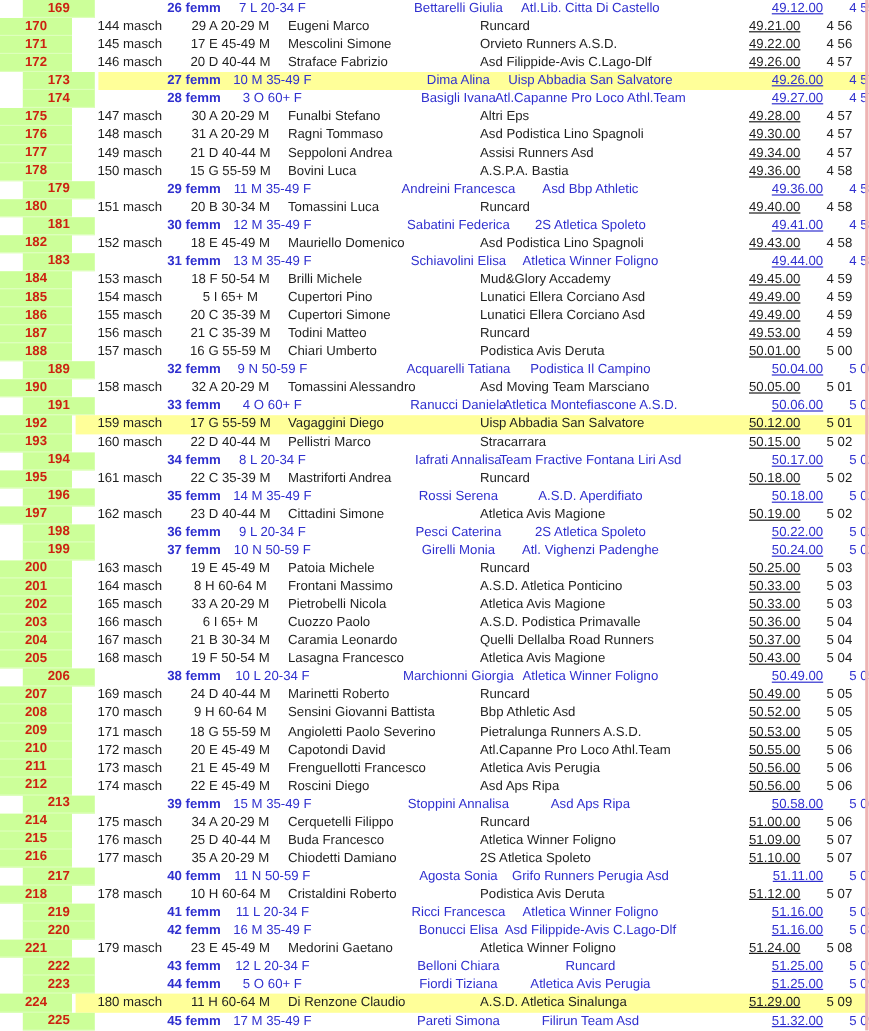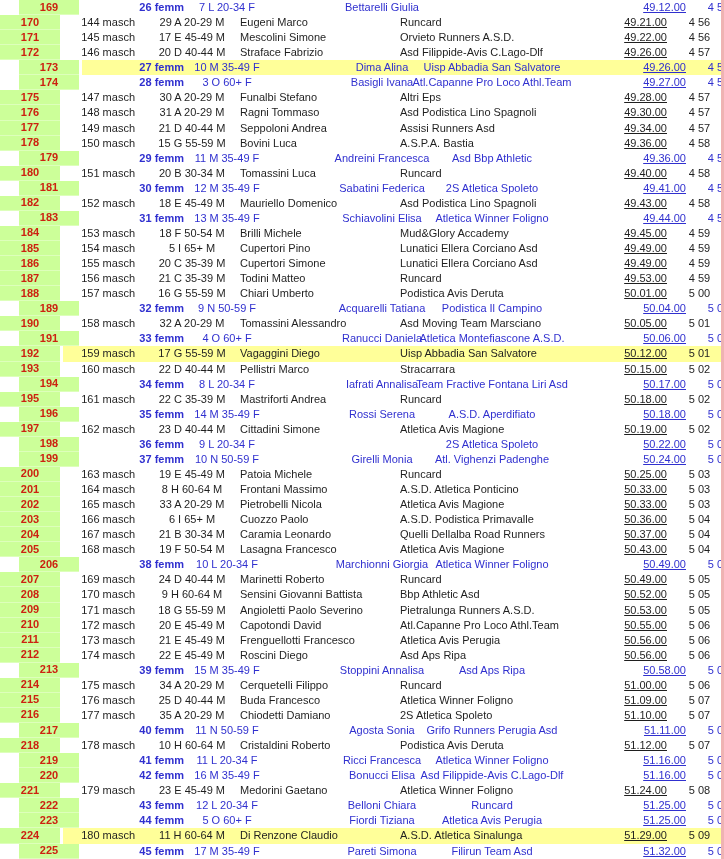--- a/index.html
+++ b/index.html
@@ -44,20 +44,21 @@
 <body>
 
 <div id="screen" style="--green: #ccff99; --red: #cc2211; --male: #1f1f1f; --female: #3030cf; --hl: #ffff99; background: rgb(255, 255, 255);">
   <div id="rows">
   <div class="row f">
     <div class="rowbg"></div>
     <span class="cell pos">169</span>
     <span class="cell catpos">26 femm</span>
     <span class="cell cat">7 L 20-34 F</span>
     <span class="cell name">Bettarelli Giulia</span>
+    <span class="cell team">Atl.Lib. Citta Di Castello</span>
     <span class="cell time">49.12.00</span>
     <span class="cell pace">4 55</span>
   </div>
 
   <div class="row m">
     <div class="rowbg"></div>
     <span class="cell pos">170</span>
     <span class="cell catpos">144 masch</span>
     <span class="cell cat">29 A 20-29 M</span>
     <span class="cell name">Eugeni Marco</span>
@@ -361,20 +362,21 @@
     <span class="cell team">Atletica Avis Magione</span>
     <span class="cell time">50.19.00</span>
     <span class="cell pace">5 02</span>
   </div>
 
   <div class="row f">
     <div class="rowbg"></div>
     <span class="cell pos">198</span>
     <span class="cell catpos">36 femm</span>
     <span class="cell cat">9 L 20-34 F</span>
+    <span class="cell name">Pesci Caterina</span>
     <span class="cell team">2S Atletica Spoleto</span>
     <span class="cell time">50.22.00</span>
     <span class="cell pace">5 02</span>
   </div>
 
   <div class="row f">
     <div class="rowbg"></div>
     <span class="cell pos">199</span>
     <span class="cell catpos">37 femm</span>
     <span class="cell cat">10 N 50-59 F</span>

